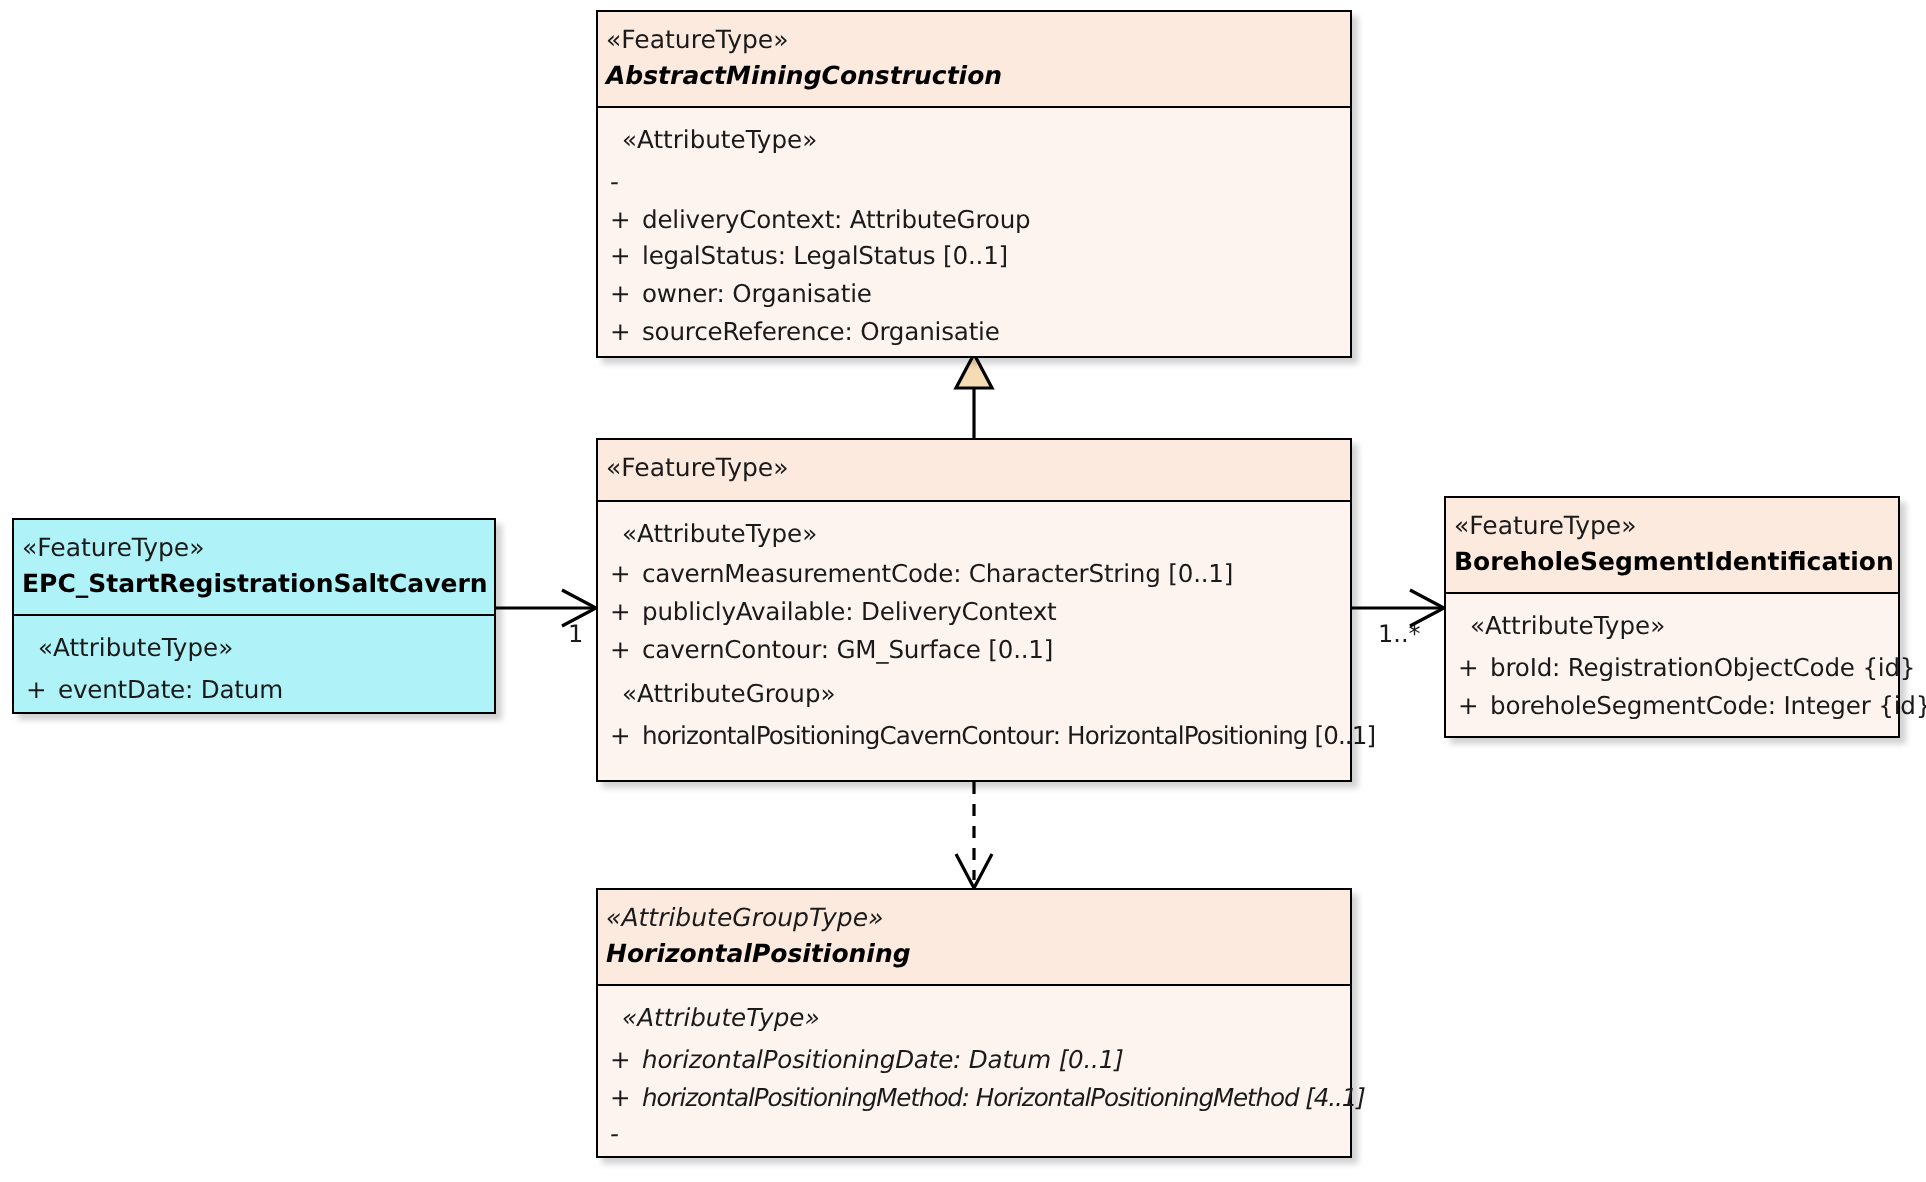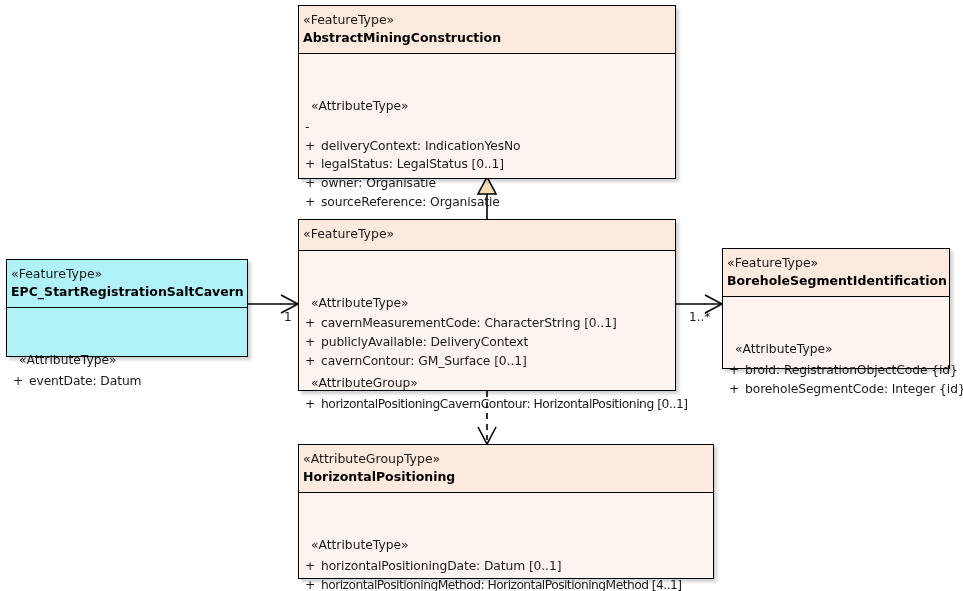--- a/index.html
+++ b/index.html
@@ -54,24 +54,24 @@
     white-space: nowrap;
   }
   .cls-name {
     font-size: 12.5px;
     font-weight: bold;
     color: #000000;
     line-height: 1.4;
     white-space: nowrap;
   }
   .cls-name.abstract {
+    font-style: italic;
   }
   .body-sec {
     padding: 7px 4px 8px 0;
-    margin-top: 36px;
   }
   .grp-stereo {
     font-size: 12.3px;
     color: #1a1a1a;
     padding: 0 0 2px 12px;
     line-height: 1.5;
     white-space: nowrap;
   }
   .attr-row {
     display: flex;
@@ -136,21 +136,21 @@
       <div class="stereo">«FeatureType»</div>
       <div class="cls-name abstract">AbstractMiningConstruction</div>
     </div>
     <div class="body-sec">
       <div class="grp-stereo">«AttributeType»</div>
       <div class="attr-row">
         <span class="attr-vis">-</span>
       </div>
       <div class="attr-row">
         <span class="attr-vis">+</span>
-        <span class="attr-text">deliveryContext: IndicationYesNo</span>
+        <span class="attr-text">deliveryContext: AttributeGroup</span>
       </div>
       <div class="attr-row">
         <span class="attr-vis">+</span>
         <span class="attr-text">legalStatus: LegalStatus [0..1]</span>
       </div>
       <div class="attr-row">
         <span class="attr-vis">+</span>
         <span class="attr-text">owner: Organisatie</span>
       </div>
       <div class="attr-row">
@@ -211,21 +211,21 @@
         <span class="attr-vis">+</span>
         <span class="attr-text">broId: RegistrationObjectCode {id}</span>
       </div>
       <div class="attr-row">
         <span class="attr-vis">+</span>
         <span class="attr-text">boreholeSegmentCode: Integer {id}</span>
       </div>
     </div>
   </div>
 
-  <div class="uml-class" style="left:298px; top:444px; width:416px; height:135px;">
+  <div class="uml-class" style="left:298px; top:444px; width:378px; height:135px;font-style:italic;">
     <div class="header">
       <div class="stereo">«AttributeGroupType»</div>
       <div class="cls-name">HorizontalPositioning</div>
     </div>
     <div class="body-sec">
       <div class="grp-stereo">«AttributeType»</div>
       <div class="attr-row">
         <span class="attr-vis">+</span>
         <span class="attr-text">horizontalPositioningDate: Datum [0..1]</span>
       </div>

